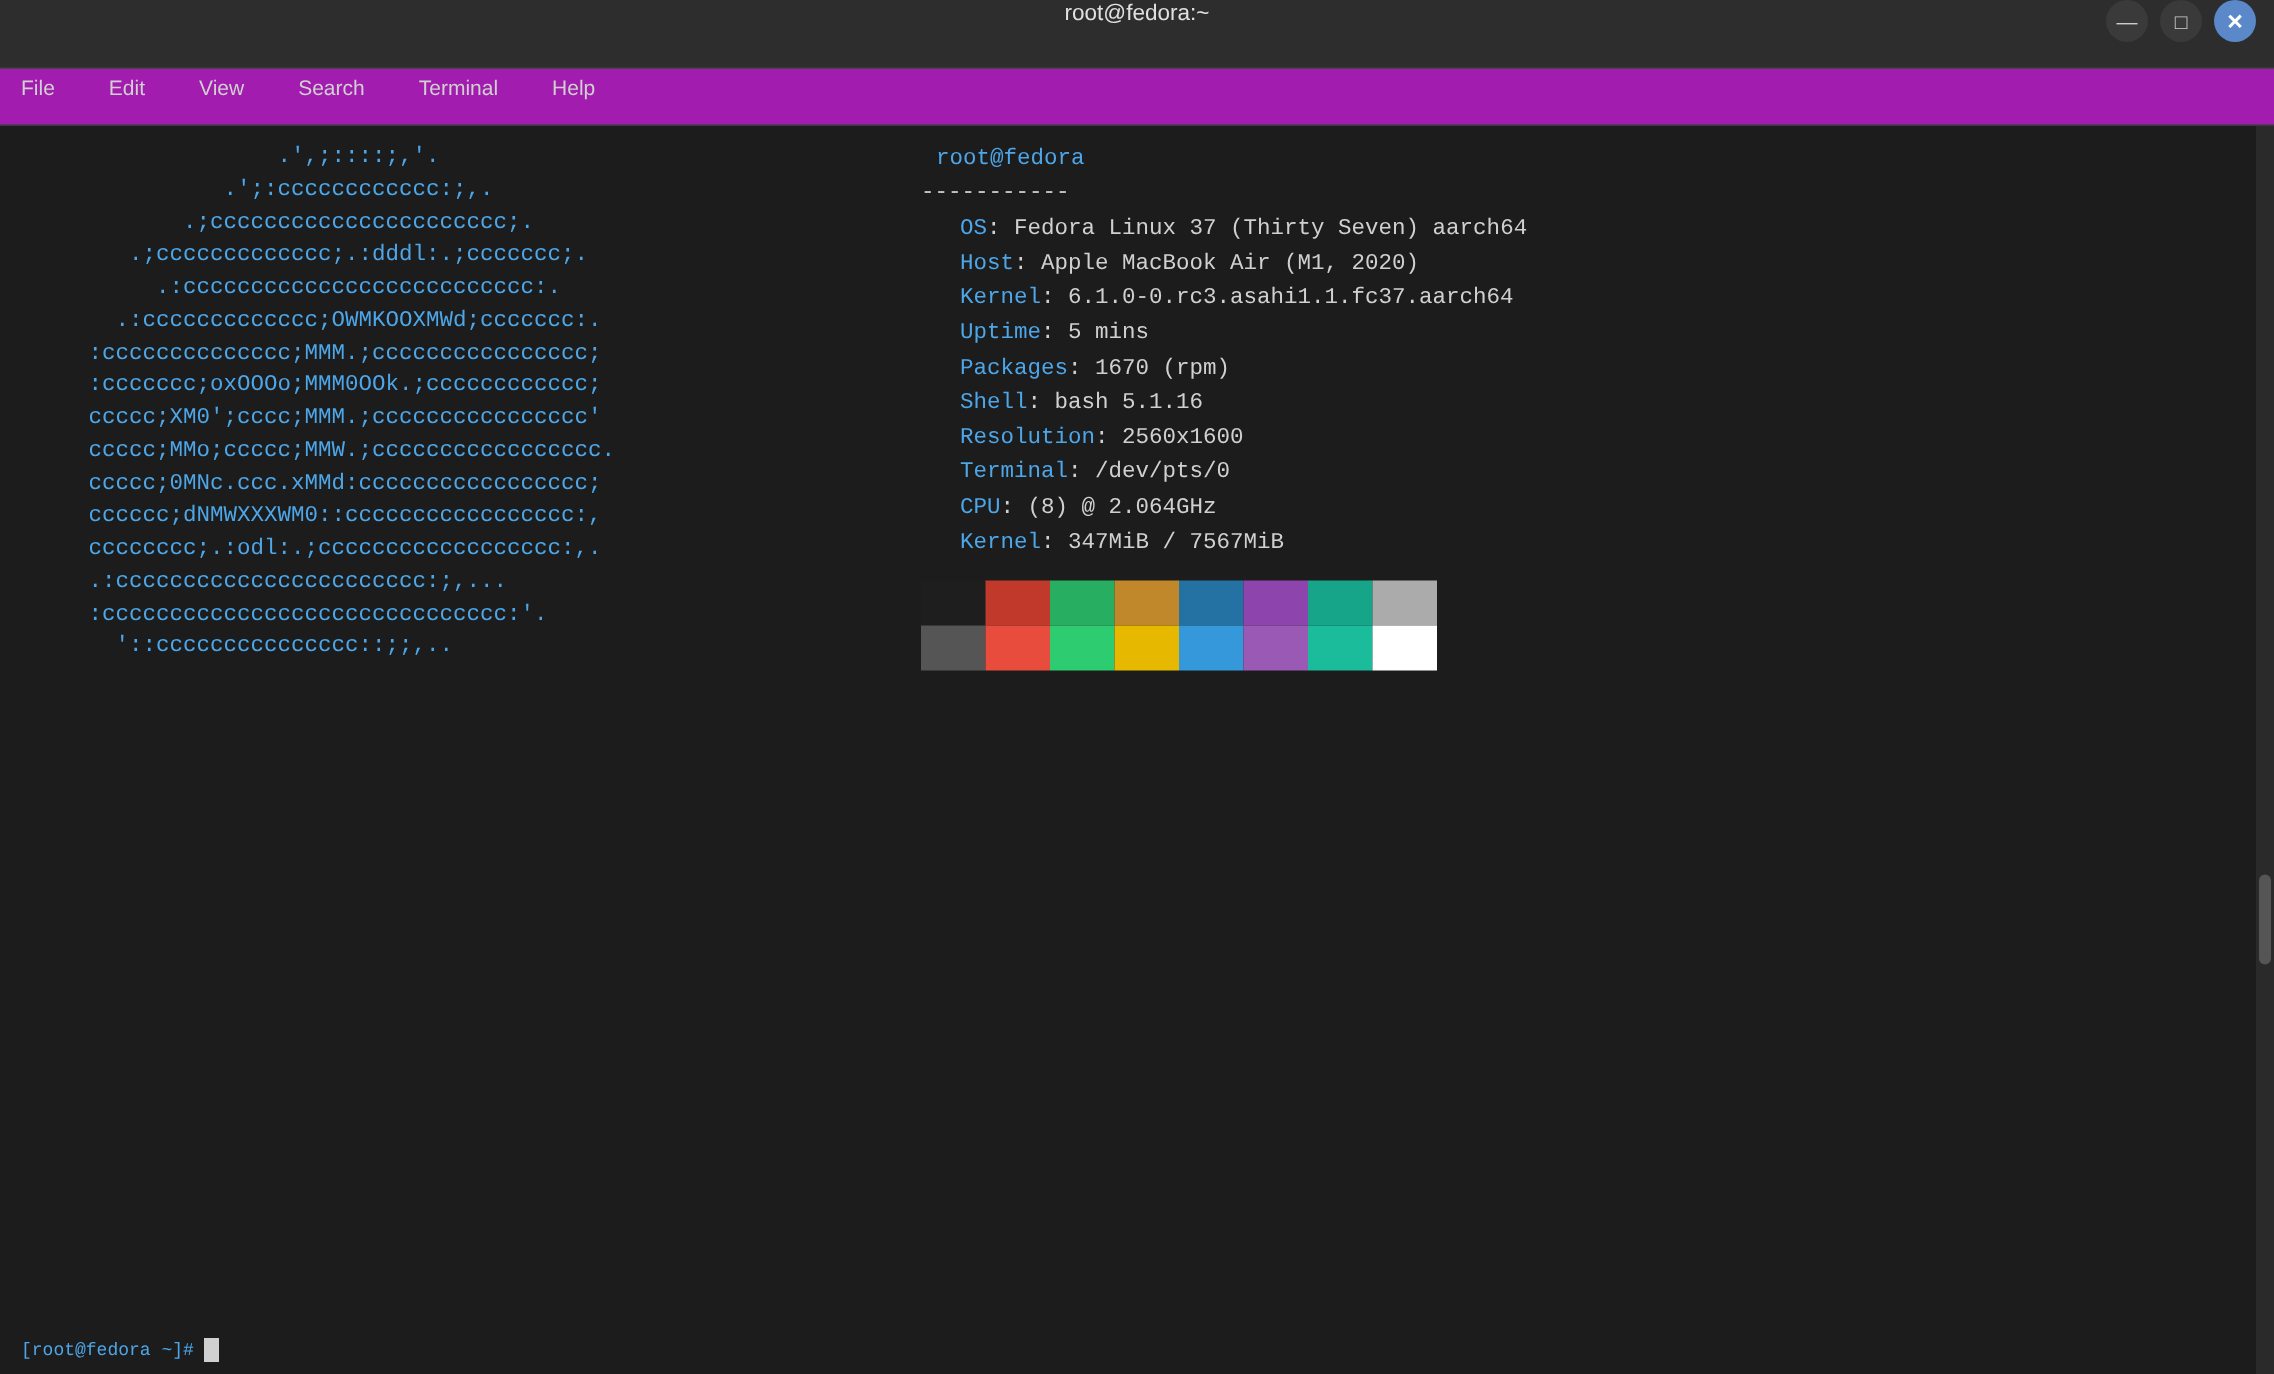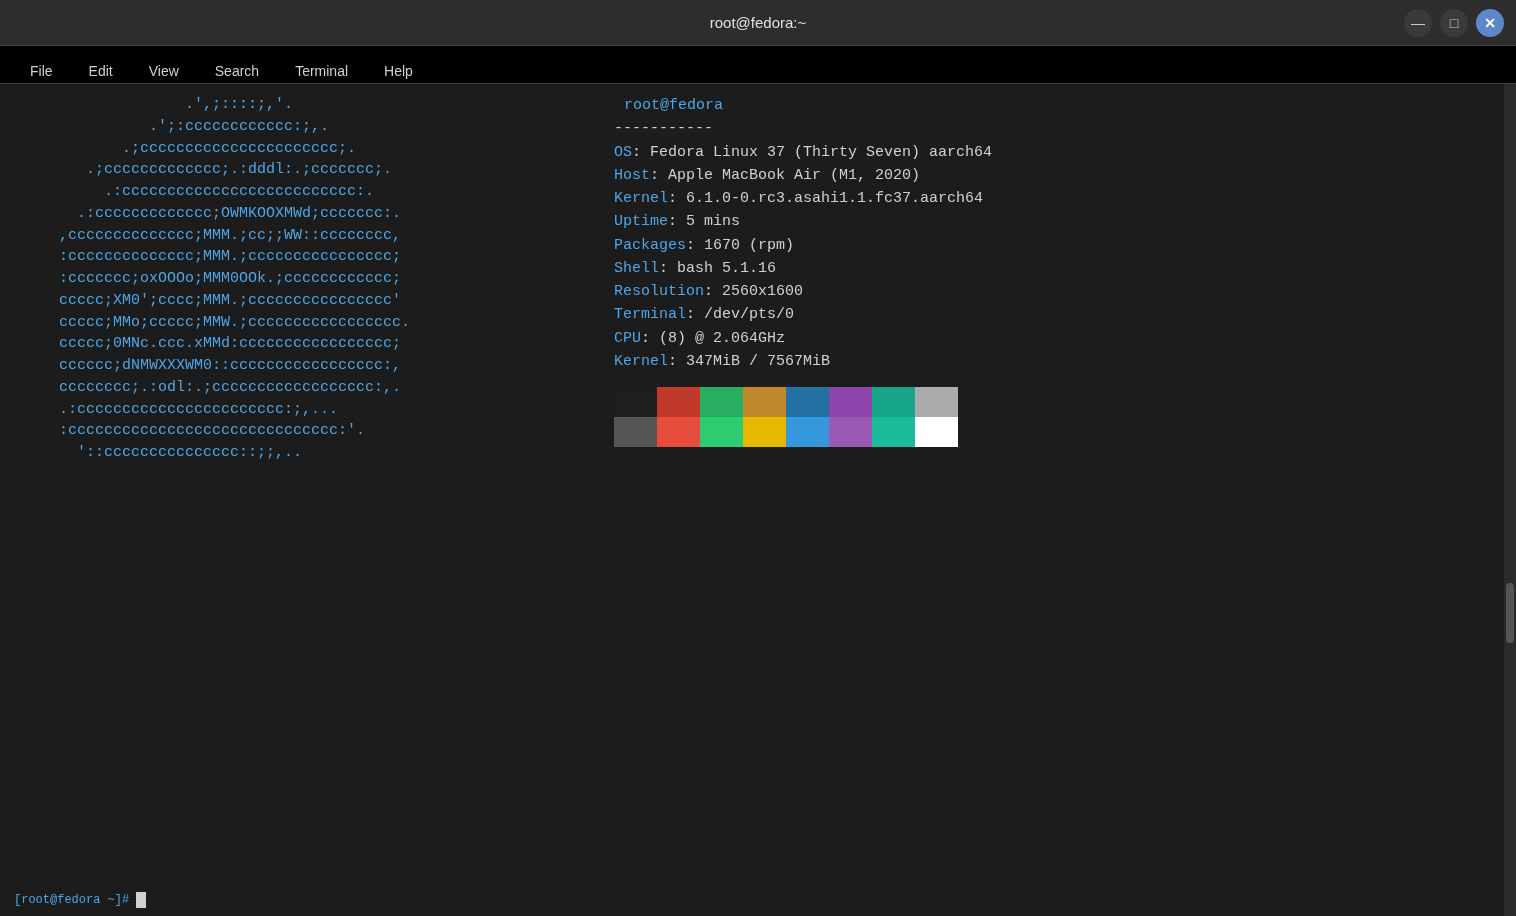--- a/index.html
+++ b/index.html
@@ -9,21 +9,20 @@
       background: #1e1e1e;
       font-family: 'Courier New', Courier, monospace;
       overflow: hidden;
     }
 
     
     .titlebar {
       background: #2d2d2d;
       height: 46px;
       display: flex;
-      align-items: center;
       justify-content: center;
       position: relative;
       border-bottom: 1px solid #444;
     }
     .titlebar-title {
       color: #e0e0e0;
       font-family: sans-serif;
       font-size: 15px;
     }
     .titlebar-controls {
@@ -44,25 +43,25 @@
       justify-content: center;
       font-size: 14px;
       color: #ccc;
     }
     .btn-minimize { background: #3a3a3a; }
     .btn-maximize { background: #3a3a3a; }
     .btn-close { background: #5a88c8; color: white; font-weight: bold; }
 
     
     .menubar {
-      background: #000000;
+      background: #a21caf;
       height: 38px;
       display: flex;
-      align-items: flex-end;
-      padding: 0 24px;
+      align-items: flex-start;
+      padding: 0 8px;
       gap: 24px;
       border-bottom: 1px solid #3a3a3a;
     }
     .menubar-item {
       color: #d0d0d0;
       font-family: sans-serif;
       font-size: 14px;
       cursor: pointer;
       padding: 4px 6px;
     }
@@ -86,21 +85,21 @@
       white-space: pre;
       color: #4da6e8;
     }
 
     .info-line {
       font-family: 'Courier New', Courier, monospace;
       font-size: 15px;
       line-height: 1.55;
       white-space: pre;
     }
-    .info-key { color: #4da6e8; }
+    .info-key { color: #4da6e8; margin-left: 26px; }
     .info-val { color: #d0d0d0; }
     .info-sep { color: #d0d0d0; }
 
     .username-line {
       color: #4da6e8;
       font-family: 'Courier New', Courier, monospace;
       font-size: 15px;
       line-height: 1.55;
       margin-left: 10px;
     }
@@ -171,21 +170,20 @@
 
 <div style="position:relative; background:#1c1c1c; height:calc(916px - 84px); display:flex; padding:10px 14px; gap:0;">
 
   <div class="left-panel" id="ascii-art-container">
   <div class="terminal-line">                   .',;::::;,'.</div>
       <div class="terminal-line">               .';:cccccccccccc:;,.</div>
       <div class="terminal-line">            .;cccccccccccccccccccccc;.</div>
       <div class="terminal-line">        .;ccccccccccccc;.:dddl:.;ccccccc;.</div>
       <div class="terminal-line">          .:cccccccccccccccccccccccccc:.</div>
       <div class="terminal-line">       .:ccccccccccccc;OWMKOOXMWd;ccccccc:.</div>
-      <div class="terminal-line">     ,cccccccccccccc;MMM.;cc;;WW::cccccccc,</div>
       <div class="terminal-line">     :cccccccccccccc;MMM.;cccccccccccccccc;</div>
       <div class="terminal-line">     :ccccccc;oxOOOo;MMM0OOk.;cccccccccccc;</div>
       <div class="terminal-line">     ccccc;XM0';cccc;MMM.;cccccccccccccccc'</div>
       <div class="terminal-line">     ccccc;MMo;ccccc;MMW.;ccccccccccccccccc.</div>
       <div class="terminal-line">     ccccc;0MNc.ccc.xMMd:ccccccccccccccccc;</div>
       <div class="terminal-line">     cccccc;dNMWXXXWM0::ccccccccccccccccc:,</div>
       <div class="terminal-line">     cccccccc;.:odl:.;cccccccccccccccccc:,.</div>
       <div class="terminal-line">     .:ccccccccccccccccccccccc:;,...</div>
       <div class="terminal-line">     :cccccccccccccccccccccccccccccc:'.</div>
       <div class="terminal-line">       '::ccccccccccccccc::;;,..</div>

